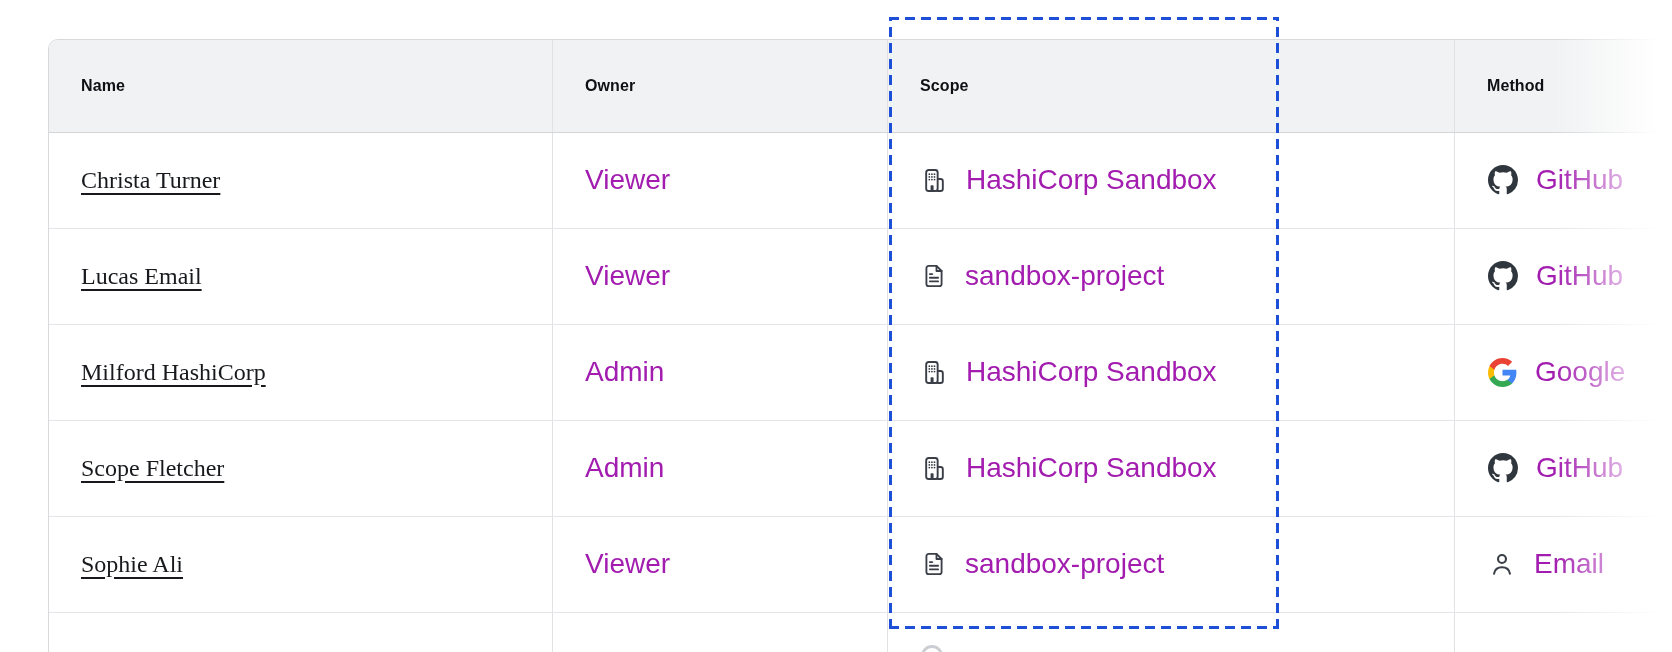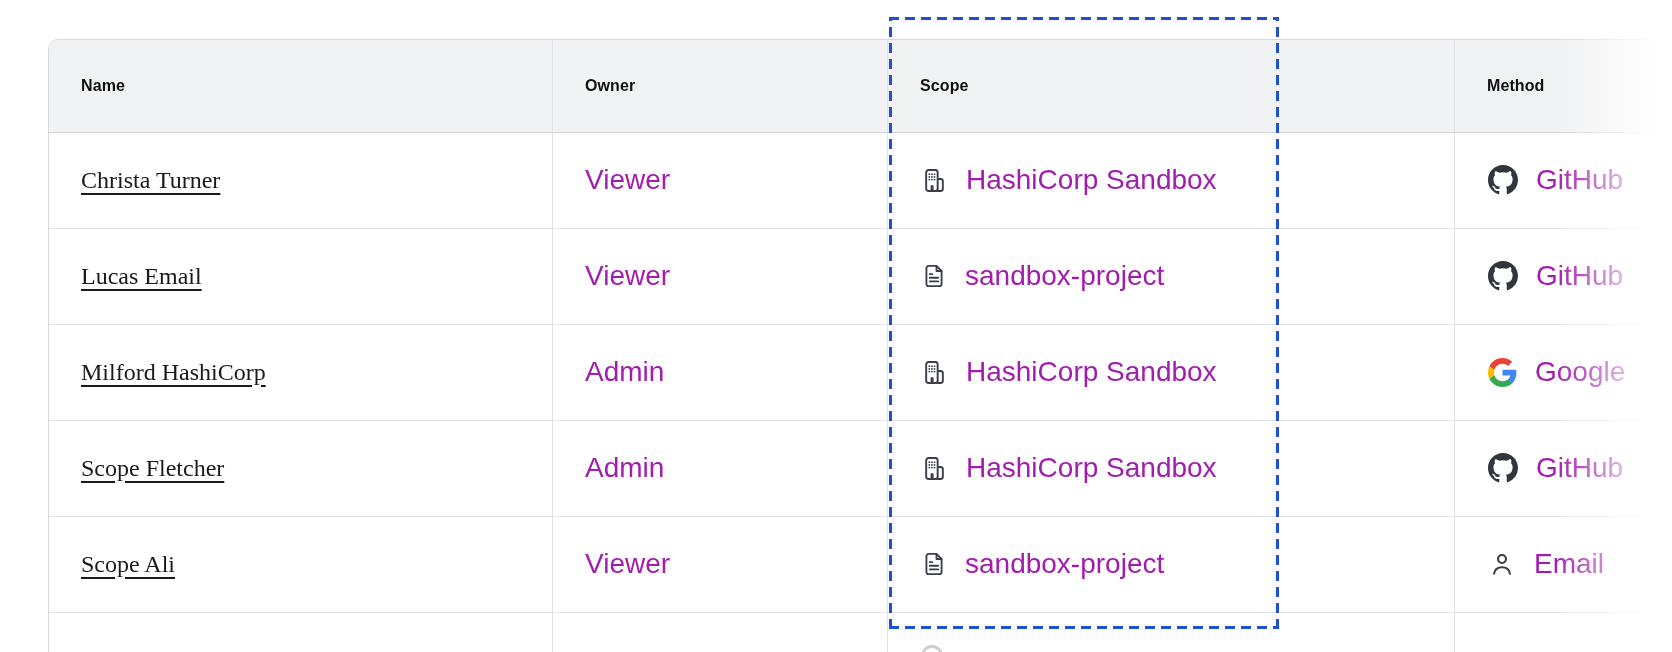--- a/index.html
+++ b/index.html
@@ -260,21 +260,21 @@
           <svg width="30" height="30" viewBox="0 0 16 16" fill="#30363d">
             <path d="M8 0C3.58 0 0 3.58 0 8c0 3.54 2.29 6.53 5.47 7.59.4.07.55-.17.55-.38 0-.19-.01-.82-.01-1.49-2.01.37-2.53-.49-2.69-.94-.09-.23-.48-.94-.82-1.13-.28-.15-.68-.52-.01-.53.63-.01 1.08.58 1.23.82.72 1.21 1.87.87 2.33.66.07-.52.28-.87.51-1.07-1.78-.2-3.64-.89-3.64-3.95 0-.87.31-1.59.82-2.15-.08-.2-.36-1.02.08-2.12 0 0 .67-.21 2.2.82.64-.18 1.32-.27 2-.27.68 0 1.36.09 2 .27 1.53-1.04 2.2-.82 2.2-.82.44 1.1.16 1.92.08 2.12.51.56.82 1.27.82 2.15 0 3.07-1.87 3.75-3.65 3.95.29.25.54.73.54 1.48 0 1.07-.01 1.93-.01 2.2 0 .21.15.46.55.38A8.01 8.01 0 0 0 16 8c0-4.42-3.58-8-8-8z"></path>
           </svg>
         </span>
         <span class="cell-text">GitHub</span>
       </div>
     </div>
 
     <div class="tr body-row">
       <div class="td">
-        <a class="name-link">Scope Ali</a>
+        <a class="name-link">Sophie Ali</a>
       </div>
       <div class="td">
         <span class="cell-text">Viewer</span>
       </div>
       <div class="td with-icon">
         <span class="icon-wrap">
           <svg width="26" height="26" viewBox="0 0 24 24" fill="none" stroke="#3a3f47" stroke-width="1.7" stroke-linecap="round" stroke-linejoin="round">
             <path d="M14.3 2.7H7a2 2 0 0 0-2 2v14.6a2 2 0 0 0 2 2h10a2 2 0 0 0 2-2V7.4z"></path>
             <path d="M14.3 2.7v4.7H19"></path>
             <path d="M10.4 10.2H8.2"></path>

